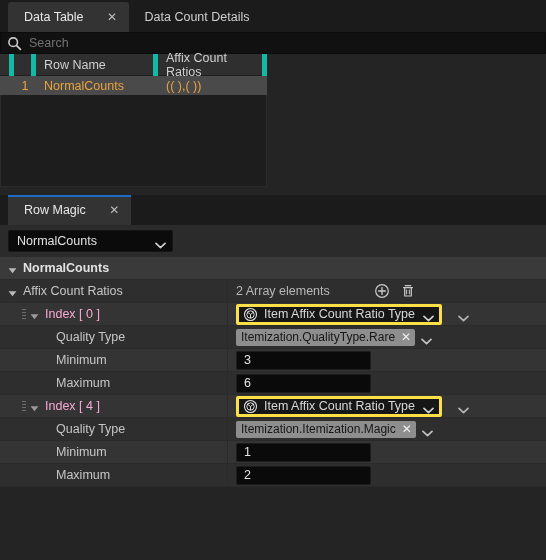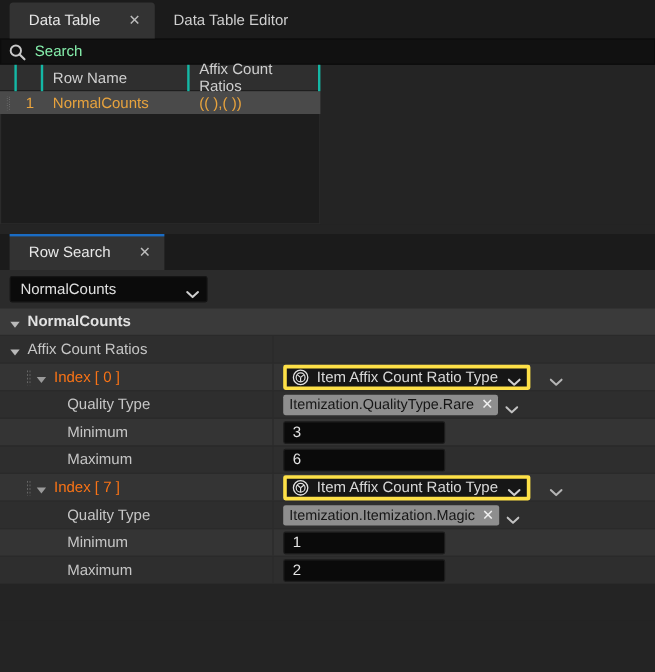--- a/index.html
+++ b/index.html
@@ -42,32 +42,32 @@
   
   .dt-panel { background: #242424; }
   .searchbar {
     display: flex; align-items: center;
     height: 22px; margin: 0;
     background: #111111;
     border: 1px solid #0c0c0c;
     padding-left: 6px;
   }
   .searchbar .sicon { width: 15px; height: 15px; flex: 0 0 15px; margin-right: 7px; }
-  .searchbar .sph { color: #86efac; font-size: 12.5px; text-align: right; }
+  .searchbar .sph { color: #737373; font-size: 12.5px; text-align: right; }
 
   .dt-head {
     display: flex; align-items: center;
     height: 22px; background: #2f2f2f;
     border-bottom: 1px solid #1e1e1e;
     width: 267px;
   }
   .dt-head .hcell {
     height: 22px; display: flex; align-items: center;
     padding-left: 8px; color: #cfcfcf; font-size: 12.5px;
-    border-right: 2px solid #14b8a6;
+    border-right: 5px solid #14b8a6;
   }
   .hc-grip { width: 14px; padding-left: 0; }
   .hc-idx  { width: 22px; padding-left: 0; }
   .hc-name { width: 122px; }
   .hc-ratio{ width: 109px; border-right: none; }
 
   .dt-row {
     display: flex; align-items: center;
     height: 19px; width: 267px;
     background: #4a4a4a;
@@ -132,21 +132,21 @@
   .prow.header-row .left { border-right: none; width: auto; flex: 1; }
 
   .tri { width: 9px; height: 9px; flex: 0 0 9px; margin-right: 6px; }
   .indent-1 { padding-left: 8px; }
   .indent-2 { padding-left: 8px; }
   .indent-3 { padding-left: 22px; }
   .indent-4 { padding-left: 56px; }
 
   .plabel { color: #c6c6c6; font-size: 12.5px; white-space: nowrap; }
   .plabel.bold { color: #e2e2e2; font-weight: bold; }
-  .plabel.dim { color: #f97316; }
+  .plabel.dim { color: #f9a8d4; }
   .arrcount { color: #b8b8b8; font-size: 12.5px; }
 
   .iconbtn { width: 16px; height: 16px; margin-left: 12px; flex: 0 0 16px; }
 
   .dragdots {
     width: 4px; height: 13px; flex: 0 0 4px; margin-right: 4px;
     background-image: radial-gradient(#7d7d7d 44%, transparent 46%);
     background-size: 2px 3px; background-repeat: repeat;
     opacity: .8;
   }
@@ -189,21 +189,21 @@
 <body>
 
 <div class="app">
 
   <div class="tabstrip">
     <div class="tab active">
       <span class="label">Data Table</span>
       <span class="closex">✕</span>
     </div>
     <div class="tab inactive">
-      <span class="label">Data Table Editor</span>
+      <span class="label">Data Count Details</span>
     </div>
   </div>
 
   <div class="dt-panel">
 
     <div class="searchbar">
       <span class="sicon">
         <svg viewBox="0 0 15 15" width="15" height="15">
           <circle cx="6.2" cy="6.2" r="4.3" fill="none" stroke="#c9c9c9" stroke-width="1.6"></circle>
           <line x1="9.4" y1="9.4" x2="13.4" y2="13.4" stroke="#c9c9c9" stroke-width="1.8" stroke-linecap="round"></line>
@@ -227,21 +227,21 @@
       <div class="rcell rc-name">NormalCounts</div>
       <div class="rcell rc-ratio">(( ),( ))</div>
     </div>
 
     <div class="dt-body"></div>
     <div class="dt-rest"></div>
   </div>
 
   <div class="re-tabstrip">
     <div class="tab active accent">
-      <span class="label">Row Search</span>
+      <span class="label">Row Magic</span>
       <span class="closex">✕</span>
     </div>
   </div>
 
   <div class="re-dropdown-wrap">
     <div class="combo">
       <span>NormalCounts</span>
       <span class="chev">
         <svg viewBox="0 0 11 7" width="11" height="7">
             <path d="M1 1.4 L5.5 5.6 L10 1.4" fill="none" stroke="#cfcfcf" stroke-width="1.7" stroke-linecap="round" stroke-linejoin="round"></path>
@@ -262,20 +262,39 @@
   </div>
 
   <div class="prow norm">
     <div class="left indent-2">
       <span class="tri">
         <svg viewBox="0 0 9 9" width="9" height="9">
             <path d="M0.6 2.2 L8.4 2.2 L4.5 7.2 Z" fill="#b9b9b9"></path>
           </svg>
       </span>
       <span class="plabel">Affix Count Ratios</span>
+    </div>
+    <div class="right">
+      <span class="arrcount">2 Array elements</span>
+      <span class="iconbtn" style="margin-left:44px;">
+        <svg viewBox="0 0 16 16" width="16" height="16">
+          <circle cx="8" cy="8" r="6.3" fill="none" stroke="#cccccc" stroke-width="1.2"></circle>
+          <line x1="8" y1="4.6" x2="8" y2="11.4" stroke="#cccccc" stroke-width="1.3" stroke-linecap="round"></line>
+          <line x1="4.6" y1="8" x2="11.4" y2="8" stroke="#cccccc" stroke-width="1.3" stroke-linecap="round"></line>
+        </svg>
+      </span>
+      <span class="iconbtn" style="margin-left:10px;">
+        <svg viewBox="0 0 16 16" width="16" height="16">
+          <path d="M5.2 2.6 L10.8 2.6" stroke="#cccccc" stroke-width="1.2" stroke-linecap="round" fill="none"></path>
+          <path d="M3.6 4.6 L12.4 4.6" stroke="#cccccc" stroke-width="1.3" stroke-linecap="round"></path>
+          <path d="M4.7 4.9 L4.7 13 L11.3 13 L11.3 4.9" fill="none" stroke="#cccccc" stroke-width="1.2" stroke-linejoin="round"></path>
+          <line x1="6.6" y1="6.6" x2="6.6" y2="11.3" stroke="#cccccc" stroke-width="1"></line>
+          <line x1="9.4" y1="6.6" x2="9.4" y2="11.3" stroke="#cccccc" stroke-width="1"></line>
+        </svg>
+      </span>
     </div>
   </div>
 
   <div class="prow alt">
     <div class="left indent-3">
       <span class="dragdots"></span>
       <span class="tri">
         <svg viewBox="0 0 9 9" width="9" height="9">
             <path d="M0.6 2.2 L8.4 2.2 L4.5 7.2 Z" fill="#9a9a9a"></path>
           </svg>
@@ -344,21 +363,21 @@
   </div>
 
   <div class="prow alt">
     <div class="left indent-3">
       <span class="dragdots"></span>
       <span class="tri">
         <svg viewBox="0 0 9 9" width="9" height="9">
             <path d="M0.6 2.2 L8.4 2.2 L4.5 7.2 Z" fill="#9a9a9a"></path>
           </svg>
       </span>
-      <span class="plabel dim">Index [ 7 ]</span>
+      <span class="plabel dim">Index [ 4 ]</span>
     </div>
     <div class="right">
       <div class="struct-combo">
         <span class="globe">
           <svg viewBox="0 0 15 15" width="15" height="15">
             <circle cx="7.5" cy="7.5" r="6" fill="#111111" stroke="#e0e0e0" stroke-width="1.1"></circle>
             <circle cx="7.5" cy="7.5" r="3.7" fill="none" stroke="#e0e0e0" stroke-width="1"></circle>
             <line x1="7.5" y1="7.5" x2="7.5" y2="11.2" stroke="#e0e0e0" stroke-width="1"></line>
             <line x1="7.5" y1="7.5" x2="4.6" y2="5.2" stroke="#e0e0e0" stroke-width="1"></line>
             <line x1="7.5" y1="7.5" x2="10.4" y2="5.2" stroke="#e0e0e0" stroke-width="1"></line>

